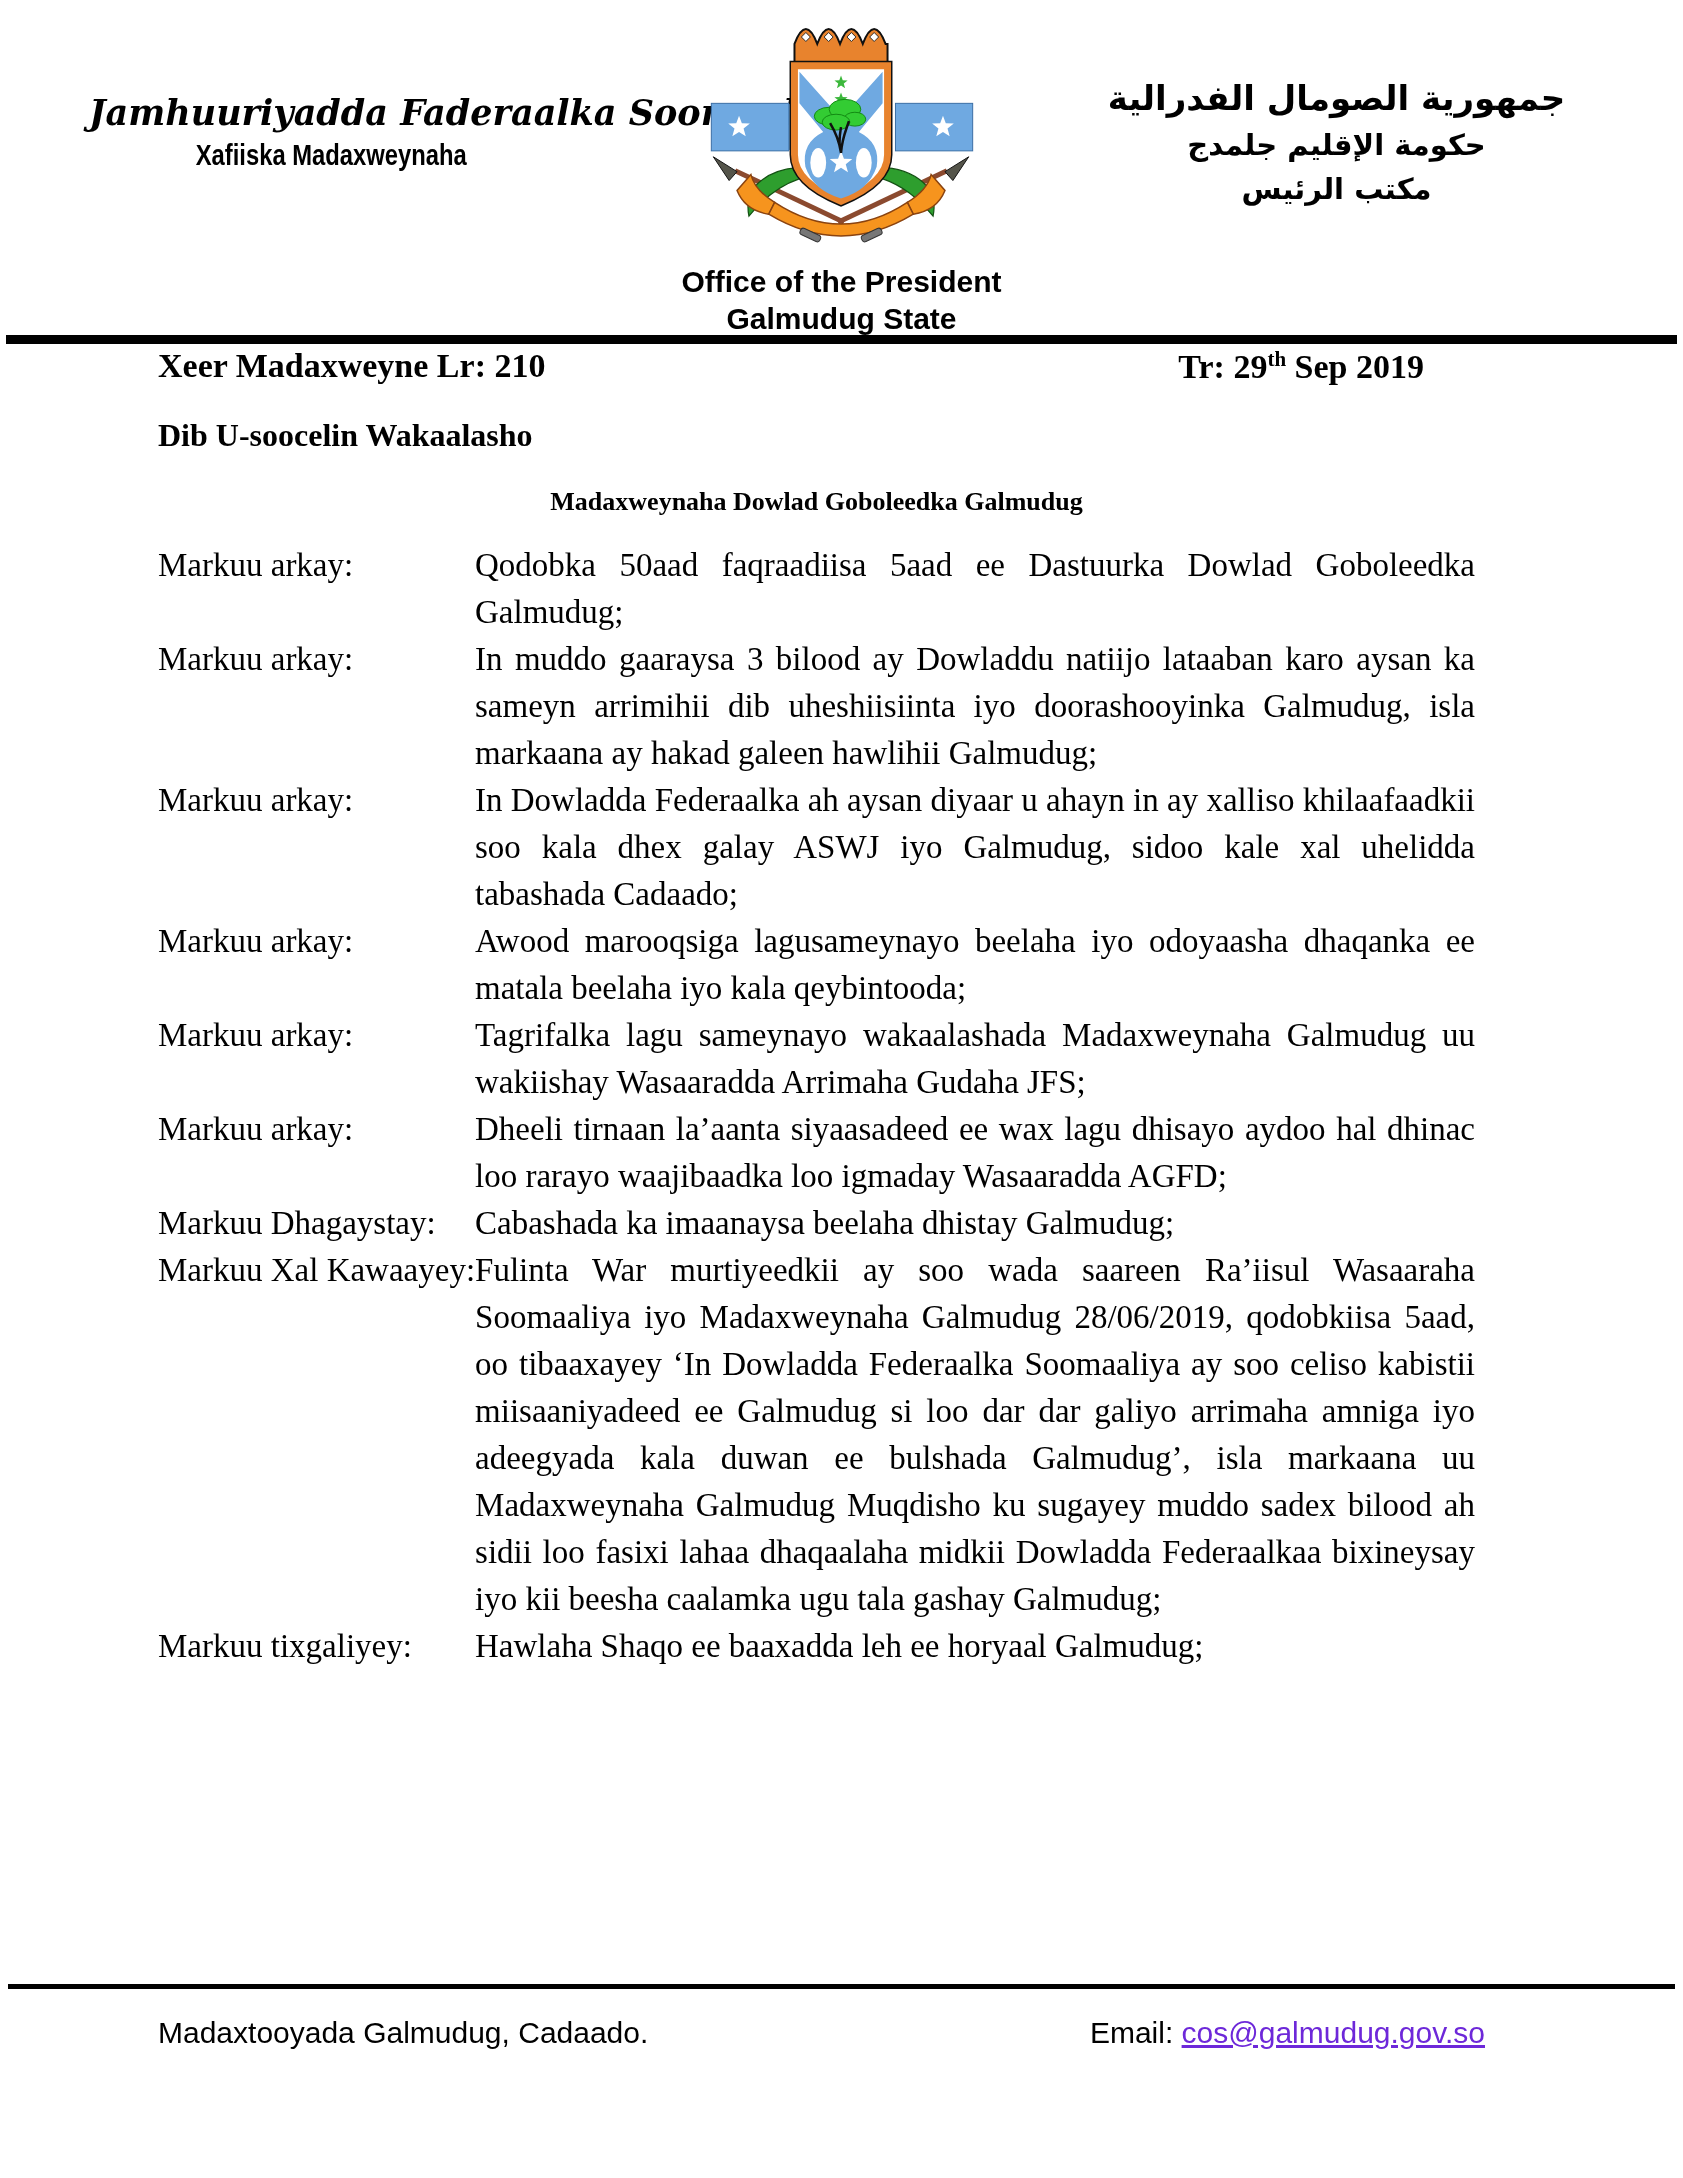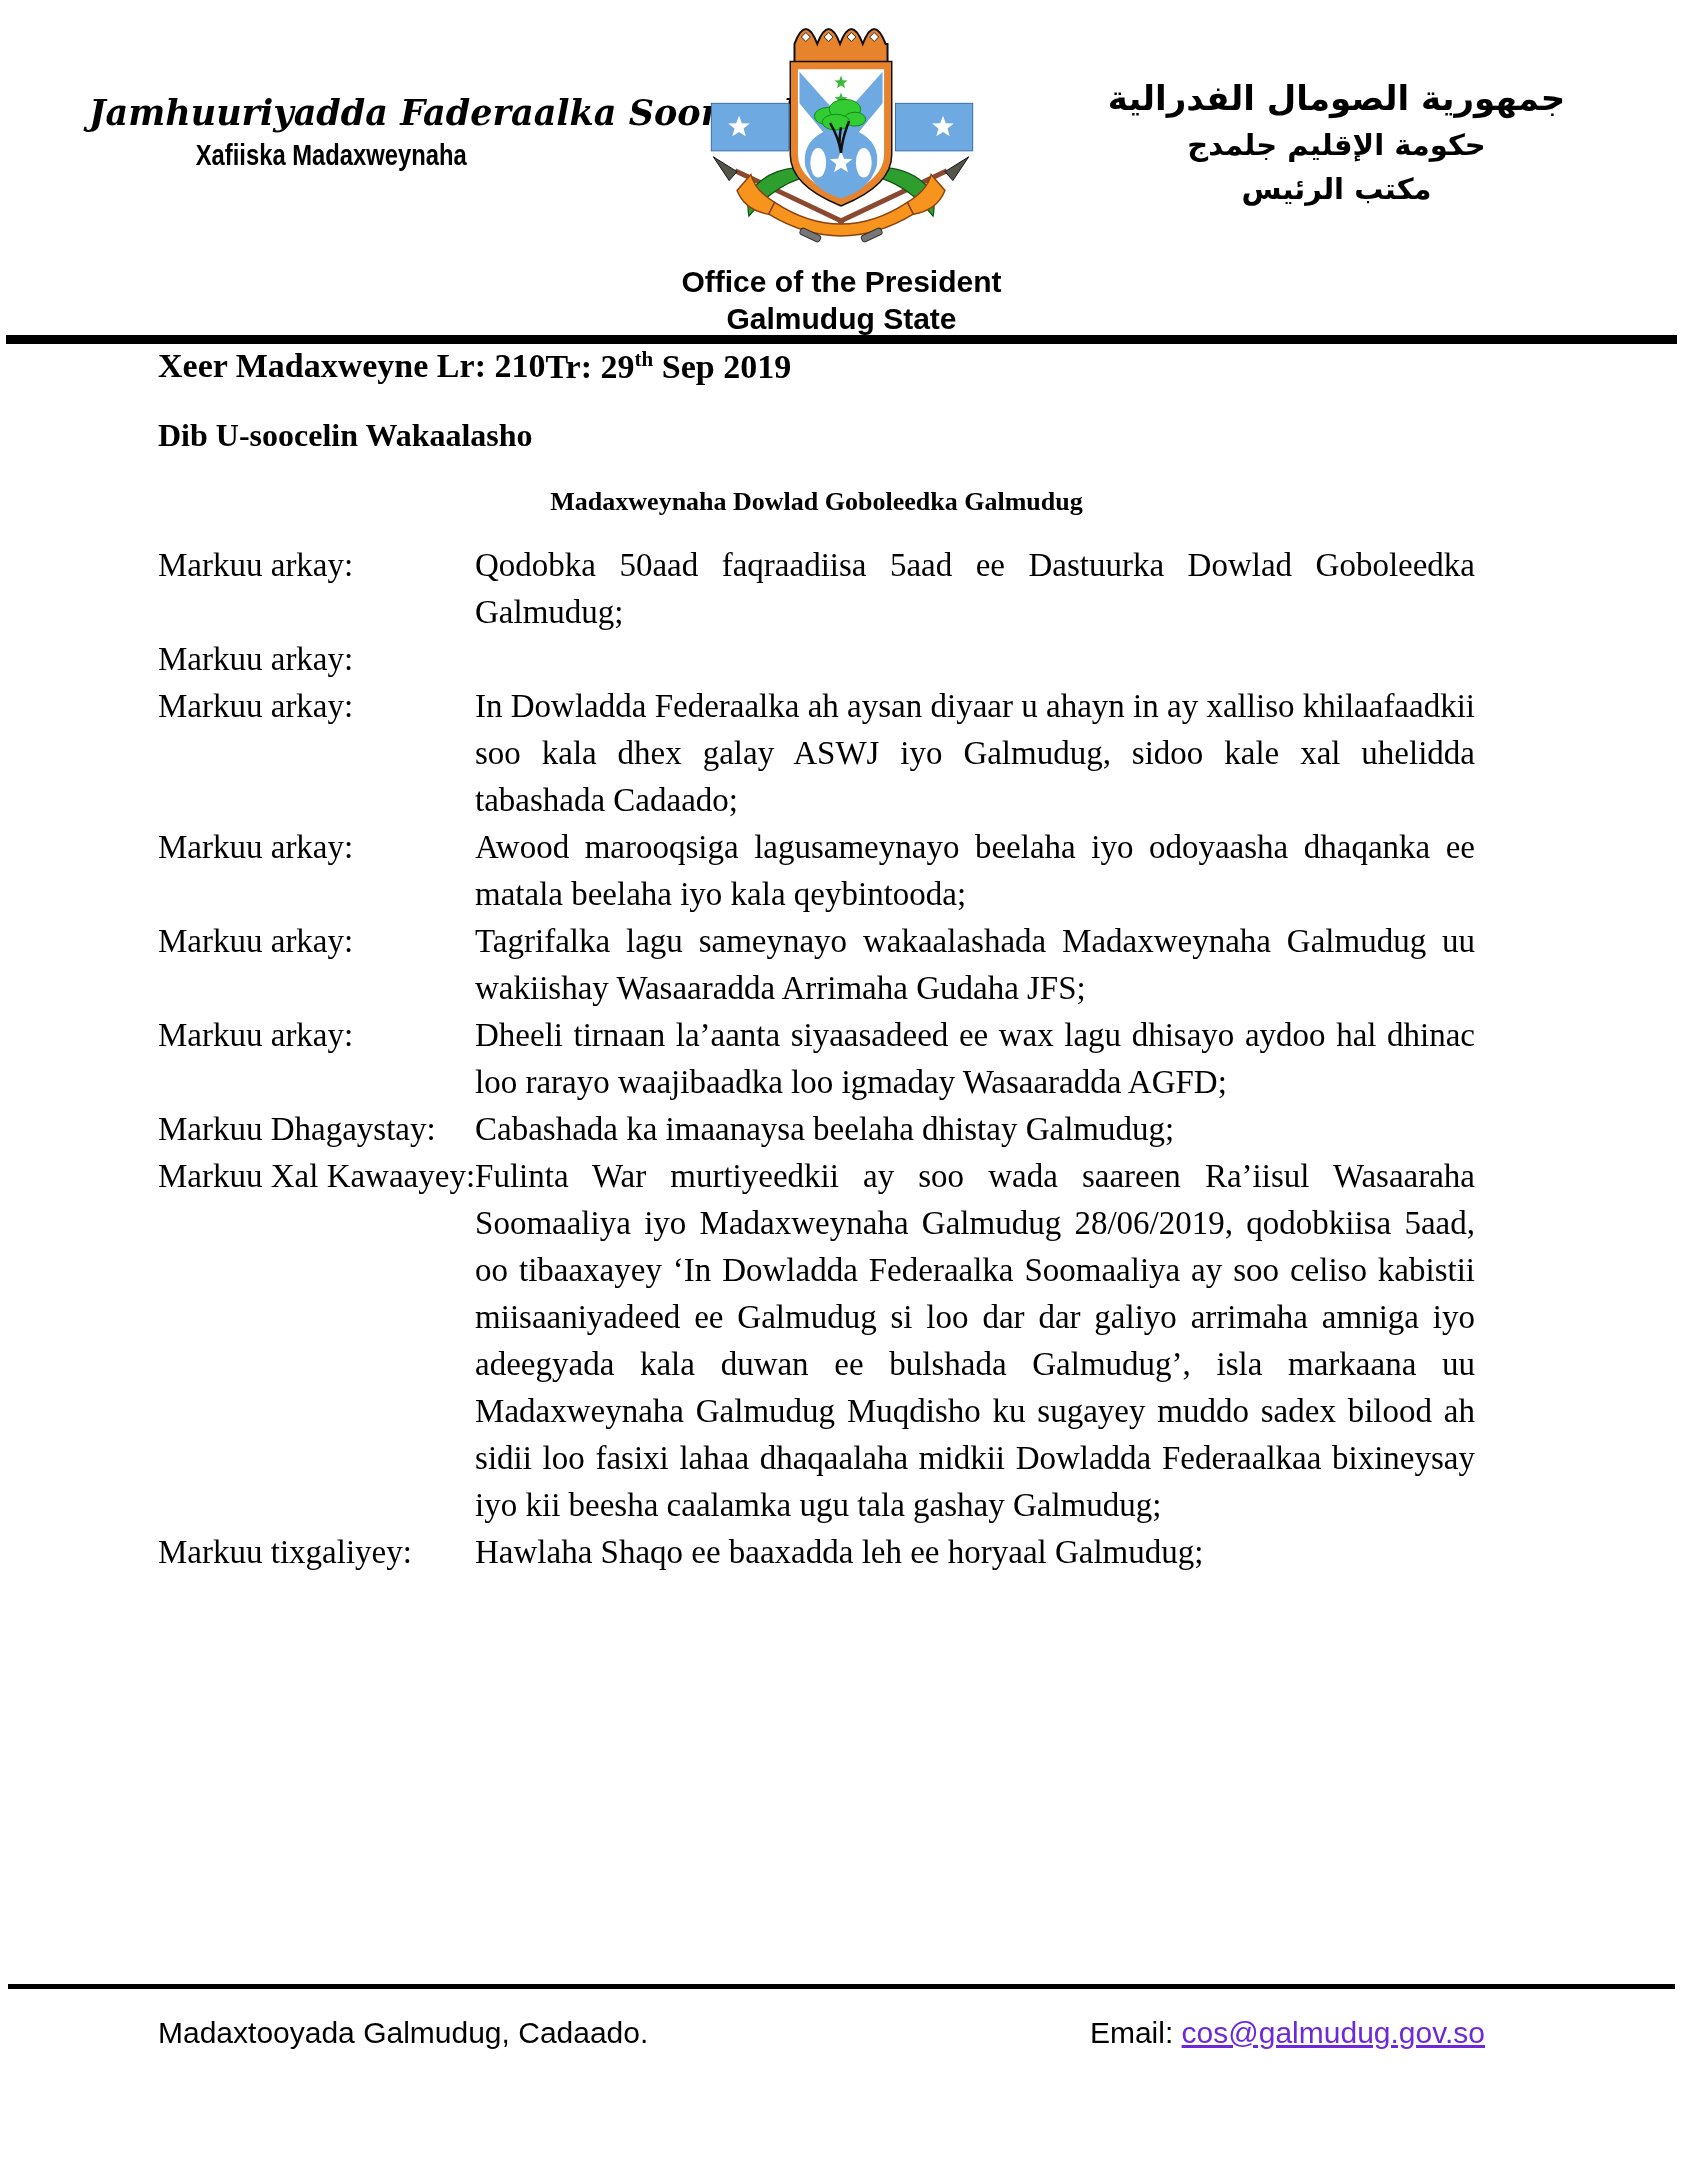--- a/index.html
+++ b/index.html
@@ -32,21 +32,21 @@
   }
   .org-name{
     position:absolute;left:0;top:263px;width:100%;text-align:center;
     font-family:"Liberation Sans", sans-serif;font-weight:bold;
     font-size:30px;line-height:37px;
   }
   .rule-top{position:absolute;left:6px;right:6px;top:335px;height:9px;background:#000;}
   
   .ref-row{
     position:absolute;left:158px;top:347px;width:1317px;
-    display:flex;justify-content:flex-start;
+    display:flex;justify-content:space-between;
     font-weight:bold;font-size:34px;
   }
   .ref-date{margin-right:51px;}
   .ref-date sup{font-size:21px;}
   .subject{
     position:absolute;left:158px;top:417px;
     font-weight:bold;font-size:32px;
   }
   .doc-title{
     position:absolute;left:158px;top:487px;width:1317px;text-align:center;
@@ -171,20 +171,21 @@
 <div class="doc-title">Madaxweynaha Dowlad Goboleedka Galmudug</div>
 
 <div class="items">
   <div class="item">
     <div class="item-label">Markuu arkay:</div>
     <div class="item-text">Qodobka 50aad faqraadiisa 5aad ee Dastuurka Dowlad Goboleedka Galmudug;</div>
   </div>
 
   <div class="item">
     <div class="item-label">Markuu arkay:</div>
+    <div class="item-text">In muddo gaaraysa 3 bilood ay Dowladdu natiijo lataaban karo aysan ka sameyn arrimihii dib uheshiisiinta iyo doorashooyinka Galmudug, isla markaana ay hakad galeen hawlihii Galmudug;</div>
   </div>
 
   <div class="item">
     <div class="item-label">Markuu arkay:</div>
     <div class="item-text">In Dowladda Federaalka ah aysan diyaar u ahayn in ay xalliso khilaafaadkii soo kala dhex galay ASWJ iyo Galmudug, sidoo kale xal uhelidda tabashada Cadaado;</div>
   </div>
 
   <div class="item">
     <div class="item-label">Markuu arkay:</div>
     <div class="item-text">Awood marooqsiga lagusameynayo beelaha iyo odoyaasha dhaqanka ee matala beelaha iyo kala qeybintooda;</div>

